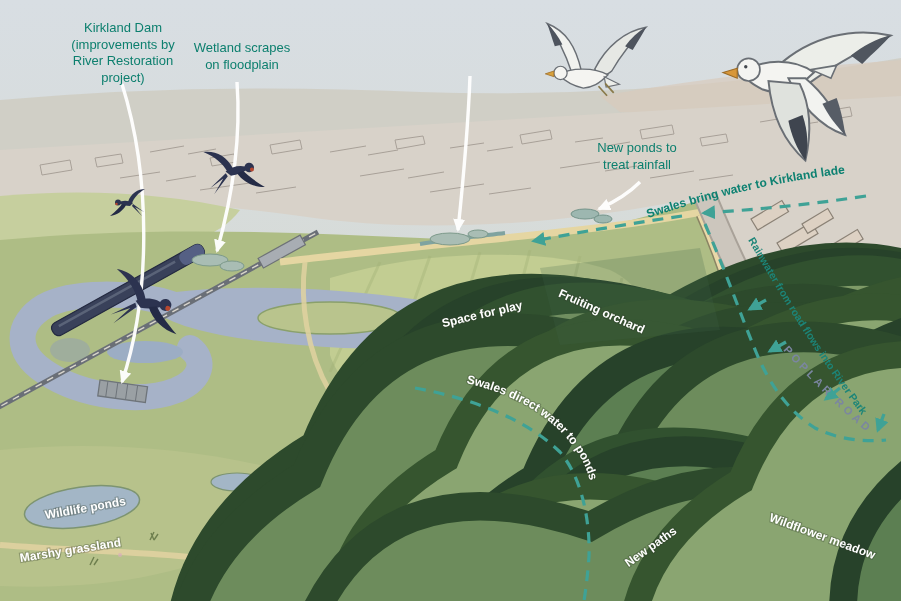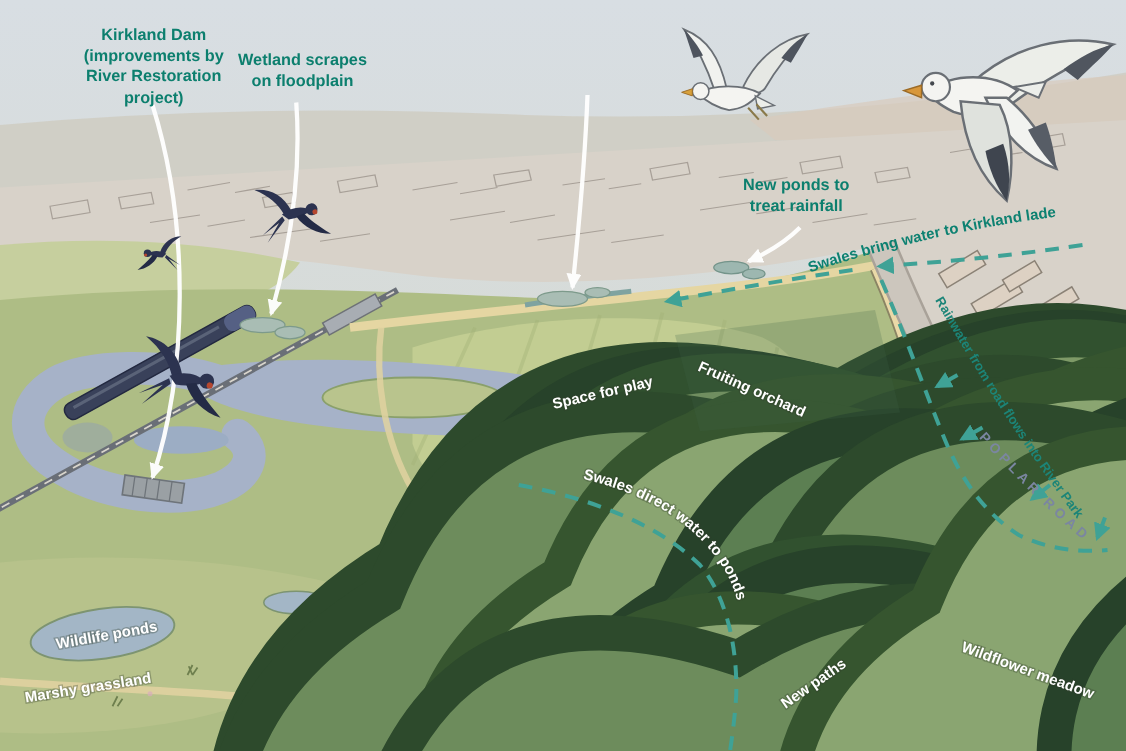--- a/index.html
+++ b/index.html
@@ -1,19 +1,19 @@
 <!DOCTYPE html>
 <html><head>
 <meta charset="utf-8">
 <style>
   html,body{margin:0;padding:0;background:#e9e9e9;}
   #stage{position:relative;width:901px;height:601px;margin:0 auto;overflow:hidden;
          font-family:"Liberation Sans",sans-serif;background:#dadfe2;}
   #scene{position:absolute;left:0;top:0;}
-  .ann{position:absolute;color:#0c7f6e;font-weight:700;font-size:13px;line-height:1.28;
+  .ann{position:absolute;color:#0c7f6e;font-weight:400;font-size:13px;line-height:1.28;
        text-align:center;white-space:pre-line;}
   
   .tcurve{font-family:"Liberation Sans",sans-serif;font-weight:700;font-size:12px;fill:#0d8171;}
   .tcurve2{font-family:"Liberation Sans",sans-serif;font-weight:700;font-size:10.5px;fill:#1c8578;}
   .roadlbl{font-family:"Liberation Sans",sans-serif;font-weight:700;font-size:11px;fill:#7b86a1;letter-spacing:3.5px;}
   .wlbl{font-family:"Liberation Sans",sans-serif;font-weight:700;font-size:12px;fill:#ffffff;
         paint-order:stroke;stroke:rgba(50,62,42,.32);stroke-width:2.2px;}
   .t1{fill:#7e9a67;stroke:#31512f;stroke-width:1.6;}
   .t2{fill:#6d8c5c;stroke:#2d4a2c;stroke-width:1.6;}
   .t3{fill:#5c7f52;stroke:#27422a;stroke-width:1.7;}

